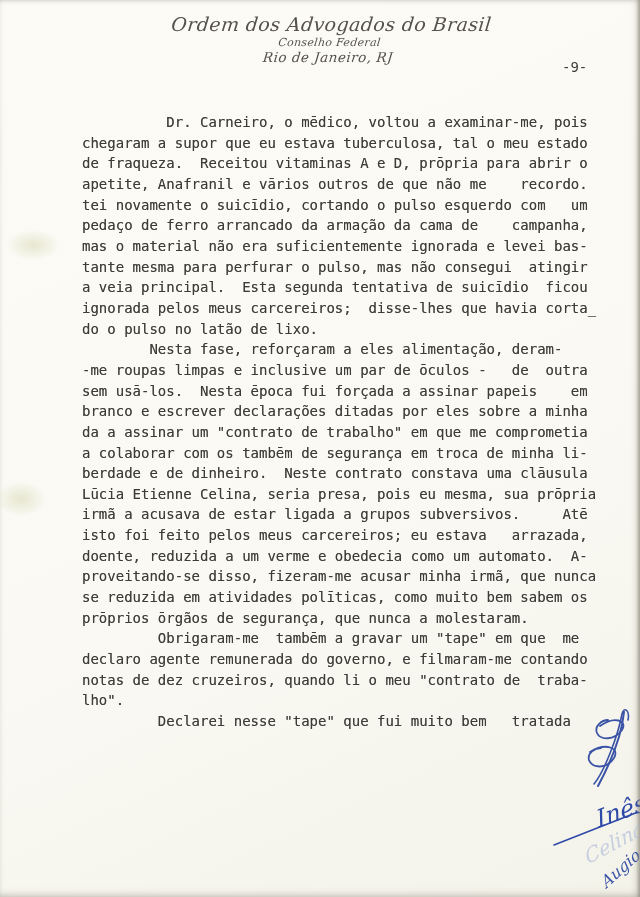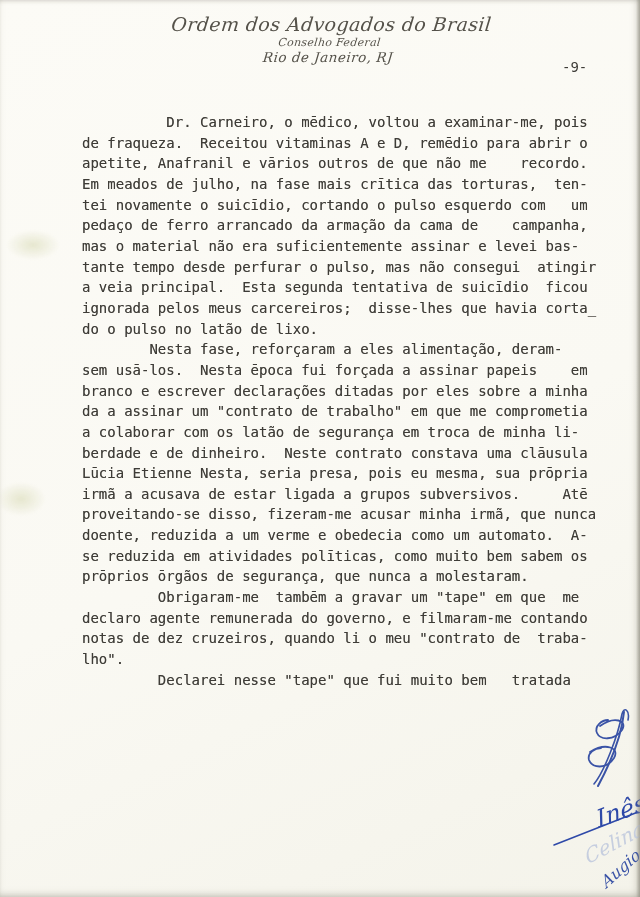--- a/index.html
+++ b/index.html
@@ -98,40 +98,42 @@
   <div class="letterhead">
     <div class="org">Ordem dos Advogados do Brasil</div>
     <div class="division">Conselho Federal</div>
     <div class="location">Rio de Janeiro, RJ</div>
   </div>
 
   <div class="page-number">-9-</div>
 
   <div class="text-block">
     <div class="line">          Dr. Carneiro, o mēdico, voltou a examinar-me, pois</div>
-    <div class="line">de fraqueza.  Receitou vitaminas A e D, remēdio para abrir o</div>
+    <div class="line">chegaram a supor que eu estava tuberculosa, tal o meu estado</div>
+    <div class="line">de fraqueza.  Receitou vitaminas A e D, prōpria para abrir o</div>
     <div class="line">apetite, Anafranil e vārios outros de que não me    recordo.</div>
-    <div class="line">Em meados de julho, na fase mais crītica das torturas,  ten-</div>
     <div class="line">tei novamente o suicīdio, cortando o pulso esquerdo com   um</div>
     <div class="line">pedaço de ferro arrancado da armação da cama de    campanha,</div>
-    <div class="line">mas o material não era suficientemente assinar e levei bas-</div>
-    <div class="line">tante tempo desde perfurar o pulso, mas não consegui  atingir</div>
+    <div class="line">mas o material não era suficientemente ignorada e levei bas-</div>
+    <div class="line">tante mesma para perfurar o pulso, mas não consegui  atingir</div>
     <div class="line">a veia principal.  Esta segunda tentativa de suicīdio  ficou</div>
     <div class="line">ignorada pelos meus carcereiros;  disse-lhes que havia corta̲</div>
     <div class="line">do o pulso no latão de lixo.</div>
     <div class="line">        Nesta fase, reforçaram a eles alimentação, deram-</div>
+    <div class="line">-me roupas limpas e inclusive um par de ōculos -   de  outra</div>
     <div class="line">sem usā-los.  Nesta ēpoca fui forçada a assinar papeis    em</div>
     <div class="line">branco e escrever declarações ditadas por eles sobre a minha</div>
     <div class="line">da a assinar um "contrato de trabalho" em que me comprometia</div>
-    <div class="line">a colaborar com os latão de segurança em troca de minha li-</div>
+    <div class="line">a colaborar com os tambēm de segurança em troca de minha li-</div>
     <div class="line">berdade e de dinheiro.  Neste contrato constava uma clāusula</div>
-    <div class="line">Lūcia Etienne Nesta, seria presa, pois eu mesma, sua prōpria</div>
+    <div class="line">Lūcia Etienne Celina, seria presa, pois eu mesma, sua prōpria</div>
     <div class="line">irmã a acusava de estar ligada a grupos subversivos.     Atē</div>
+    <div class="line">isto foi feito pelos meus carcereiros; eu estava   arrazada,</div>
+    <div class="line">doente, reduzida a um verme e obedecia como um automato.  A-</div>
     <div class="line">proveitando-se disso, fizeram-me acusar minha irmã, que nunca</div>
-    <div class="line">doente, reduzida a um verme e obedecia como um automato.  A-</div>
     <div class="line">se reduzida em atividades polīticas, como muito bem sabem os</div>
     <div class="line">prōprios ōrgãos de segurança, que nunca a molestaram.</div>
     <div class="line">         Obrigaram-me  tambēm a gravar um "tape" em que  me</div>
     <div class="line">declaro agente remunerada do governo, e filmaram-me contando</div>
     <div class="line">notas de dez cruzeiros, quando li o meu "contrato de  traba-</div>
     <div class="line">lho".</div>
     <div class="line">         Declarei nesse "tape" que fui muito bem   tratada</div>
   </div>
 
   <svg class="ink-svg" viewBox="0 0 100 217" fill="none">

